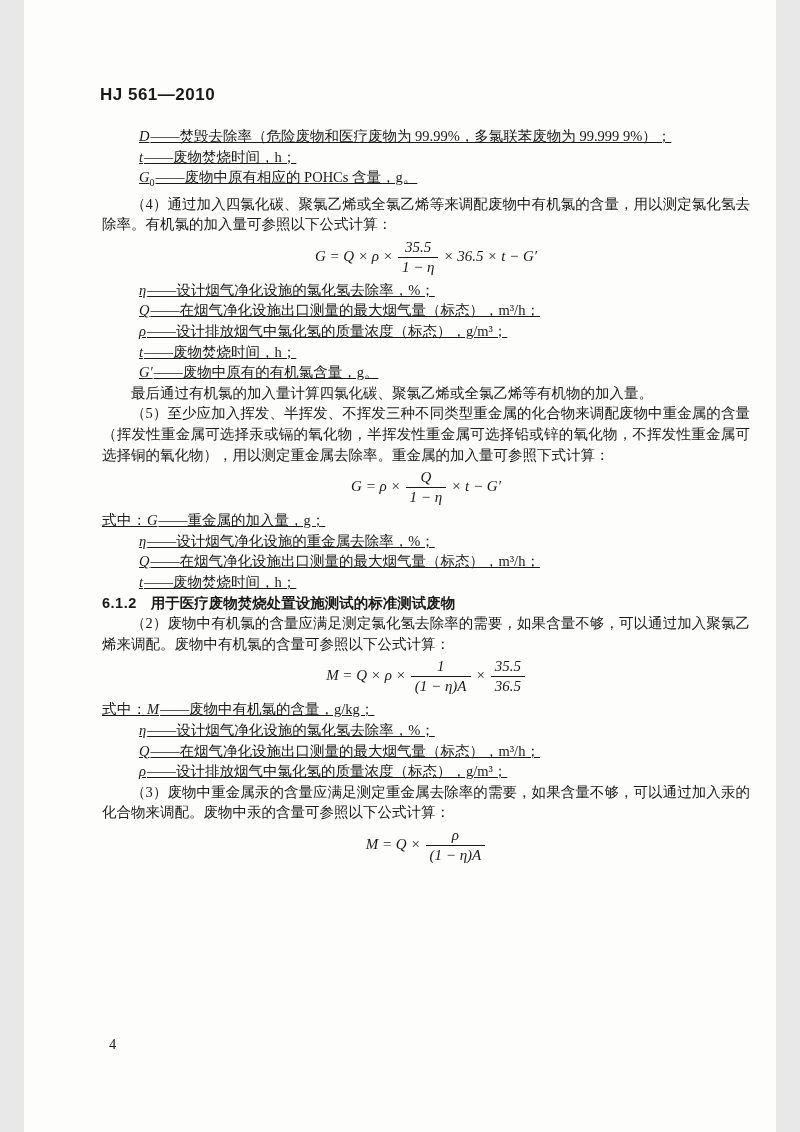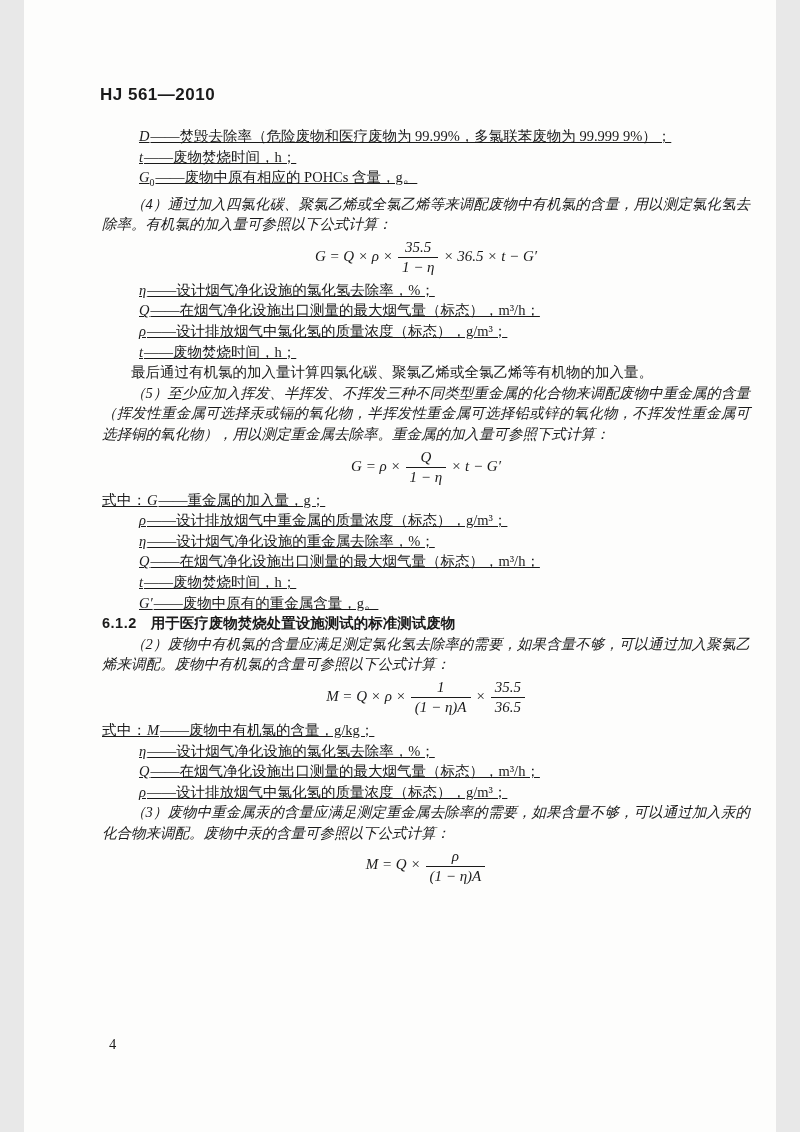--- a/index.html
+++ b/index.html
@@ -10,21 +10,21 @@
   }
   .doc-header {
     position:absolute; left:76px; top:85px;
     font-family:"Liberation Sans","DejaVu Sans",sans-serif;
     font-weight:bold; font-size:17px; letter-spacing:0.5px;
   }
   .content {
     position:absolute; left:78px; top:126px; width:648px;
     font-size:14.5px; line-height:20.6px; text-align:justify;
   }
-  .para { margin:0; text-indent:2em;font-style:italic; }
+  .para { margin:0; text-indent:2em; }
   .tail-line { margin:0; text-indent:2em; }
   .def-row { margin-left:37px; white-space:nowrap;text-decoration:underline; }
   .def-row.with-prefix { margin-left:0; }
   .def-prefix { letter-spacing:0.5px; }
   .def-term { font-style:italic; padding-right:1px; }
   .def-term sub { font-style:normal; font-size:10px; }
   .section-heading {
     margin:0; font-weight:bold; font-size:14.5px;
     font-family:"Liberation Sans","DejaVu Sans",sans-serif;
   }
@@ -74,48 +74,45 @@
     </div>
     <div class="def-row">
       <span class="def-term">Q</span><span class="def-desc">——在烟气净化设施出口测量的最大烟气量（标态），m³/h；</span>
     </div>
     <div class="def-row">
       <span class="def-term">ρ</span><span class="def-desc">——设计排放烟气中氯化氢的质量浓度（标态），g/m³；</span>
     </div>
     <div class="def-row">
       <span class="def-term">t</span><span class="def-desc">——废物焚烧时间，h；</span>
     </div>
+    <div class="def-row">
+      <span class="def-term">G′</span><span class="def-desc">——废物中原有的有机氯含量，g。</span>
+    </div>
     <p class="tail-line">最后通过有机氯的加入量计算四氯化碳、聚氯乙烯或全氯乙烯等有机物的加入量。</p>
 
     <p class="para">（5）至少应加入挥发、半挥发、不挥发三种不同类型重金属的化合物来调配废物中重金属的含量（挥发性重金属可选择汞或镉的氧化物，半挥发性重金属可选择铅或锌的氧化物，不挥发性重金属可选择铜的氧化物），用以测定重金属去除率。重金属的加入量可参照下式计算：</p>
 
     <div class="formula">
       <span class="op">G = ρ ×</span><span class="frac">
           <span class="num">Q</span>
           <span class="den">1 − η</span>
         </span><span class="op">× t − G′</span>
     </div>
 
     <div class="def-row with-prefix">
       <span class="def-prefix">式中：</span><span class="def-term">G</span><span class="def-desc">——重金属的加入量，g；</span>
     </div>
     <div class="def-row">
-      <span class="def-term">ρ</span><span class="def-desc">——设计排放烟气中重金属的质量浓度（标态），g/m³；</span>
-    </div>
-    <div class="def-row">
       <span class="def-term">η</span><span class="def-desc">——设计烟气净化设施的重金属去除率，%；</span>
     </div>
     <div class="def-row">
       <span class="def-term">Q</span><span class="def-desc">——在烟气净化设施出口测量的最大烟气量（标态），m³/h；</span>
     </div>
     <div class="def-row">
       <span class="def-term">t</span><span class="def-desc">——废物焚烧时间，h；</span>
-    </div>
-    <div class="def-row">
-      <span class="def-term">G′</span><span class="def-desc">——废物中原有的重金属含量，g。</span>
     </div>
 
     <h3 class="section-heading">
       <span class="sec-num">6.1.2</span><span class="sec-title">用于医疗废物焚烧处置设施测试的标准测试废物</span>
     </h3>
     <p class="para">（2）废物中有机氯的含量应满足测定氯化氢去除率的需要，如果含量不够，可以通过加入聚氯乙烯来调配。废物中有机氯的含量可参照以下公式计算：</p>
 
     <div class="formula">
       <span class="op">M = Q × ρ ×</span><span class="frac">
           <span class="num">1</span>

